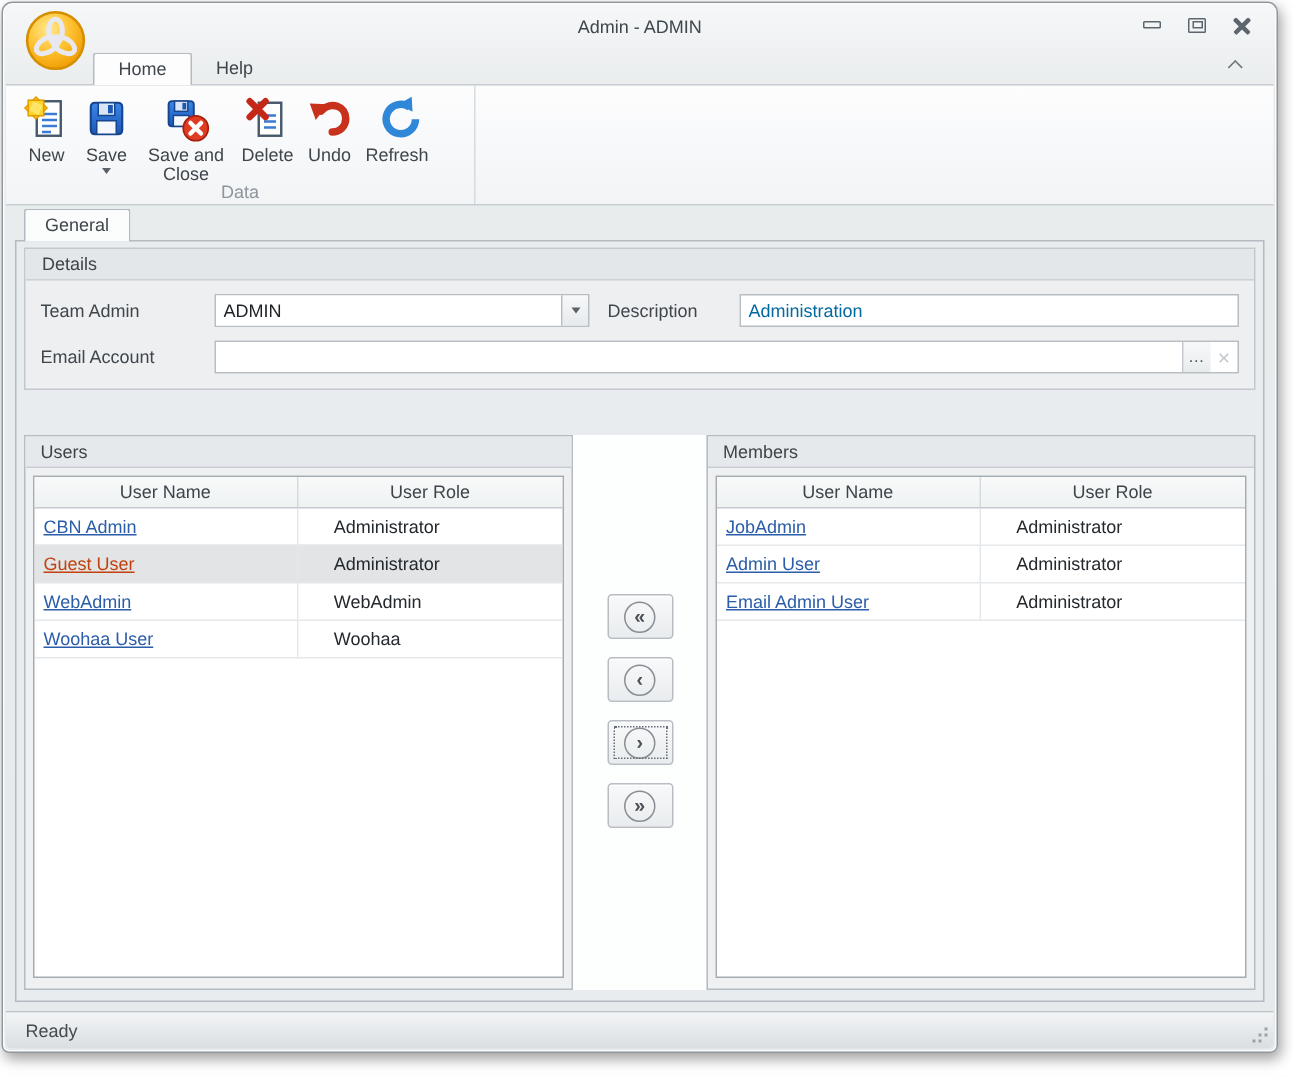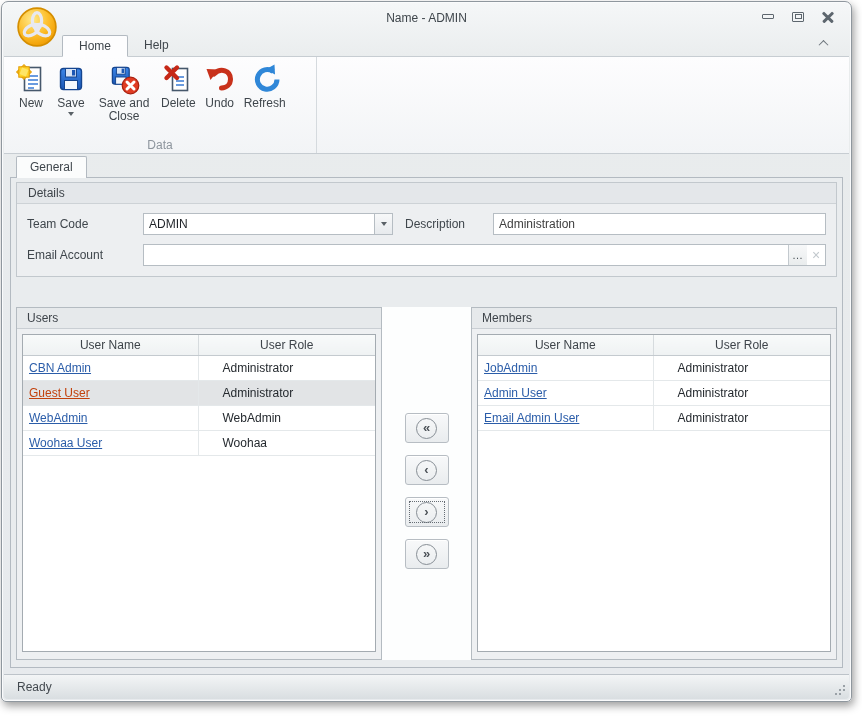--- a/index.html
+++ b/index.html
@@ -28,42 +28,42 @@
   .app-icon { position:absolute; left:12px; top:2px; width:42px; height:42px; z-index:6; }
 
   
   .tabrow { position:relative; height:26px; flex:none; display:flex; align-items:flex-end; padding-left:58px; border-bottom:1px solid #c7cdd2; }
   .rtab { height:22px; line-height:21px; padding:0 16px; margin-bottom:-1px; color:#3f464c; cursor:default; }
   .rtab.active { background:#fdfdfe; border:1px solid #b3bac1; border-bottom:1px solid #fdfdfe; border-radius:2px 2px 0 0; }
   .ribbon-collapse { position:absolute; right:20px; bottom:7px; width:9px; height:9px; }
   .ribbon-collapse i { display:block; width:7px; height:7px; border-top:1.8px solid #6c747b; border-left:1.8px solid #6c747b; transform:rotate(45deg) translate(1px,1px); }
 
   
-  .ribbon { height:97px; flex:none; background:linear-gradient(#fdfdfe,#f2f4f6); border-bottom:1px solid #c7cdd2; display:flex; }
+  .ribbon { height:80px; flex:none; background:linear-gradient(#fdfdfe,#f2f4f6); border-bottom:1px solid #c7cdd2; display:flex; }
   .rgroup { position:relative; width:313px; height:100%; border-right:1px solid #d5dade; padding:3px 6px 16px 8px; display:flex; align-items:flex-start; gap:2px; }
   .rbtn { display:flex; flex-direction:column; align-items:center; padding:3px 3px 1px; border-radius:2px; cursor:default; }
   .rbtn svg { width:32px; height:32px; flex:none; }
   .rbtn .lbl { margin-top:2px; max-width:58px; text-align:center; line-height:13px; color:#3f464c; }
   .caret-down { width:0; height:0; margin-top:2px; border-left:3.5px solid transparent; border-right:3.5px solid transparent; border-top:4px solid #5a6167; }
   .group-label { position:absolute; left:0; right:0; bottom:1px; text-align:center; color:#8d959d; }
 
   
   .client { flex:1; display:flex; flex-direction:column; padding:0 6px; background:transparent; min-height:0; }
   .doc-tabs { height:23px; flex:none; display:flex; align-items:flex-end; padding-left:6px; }
   .doc-tab { height:22px; line-height:21px; padding:0 13px; background:#fbfcfc; border:1px solid #b3bac1; border-bottom:none; border-radius:2px 2px 0 0; position:relative; z-index:2; margin-bottom:-1px; }
   .page { flex:1; border:1px solid #b3bac1; background:#e9ecee; display:flex; flex-direction:column; margin-bottom:6px; min-height:0; position:relative; z-index:1; }
 
   
   .gbox { margin:4px 5px 0; border:1px solid #c2c8cd; background:#edeff1; }
   .gbox-caption { height:21px; line-height:21px; padding-left:11px; background:#e4e7ea; border-bottom:1px solid #cdd2d6; color:#3e444a; }
   .frm-row { display:flex; align-items:center; margin:9px 10px 0; }
   .frm-row:last-child { margin-bottom:10px; }
   .frm-label { width:116px; flex:none; color:#3f464c; }
   .frm-label2 { width:100px; flex:none; padding-left:12px; color:#3f464c; }
-  .txt { height:22px; border:1px solid #b6bdc3; background:#fff; font:inherit; color:#404040; padding:0 5px; outline:none; }
+  .txt { height:22px; border:1px solid #b6bdc3; background:#fff; font:inherit; color:#0369a1; padding:0 5px; outline:none; }
   .combo { width:250px; flex:none; display:flex; height:22px; border:1px solid #b6bdc3; background:#fff; }
   .combo input { flex:1; border:none; height:100%; font:inherit; padding:0 5px; outline:none; color:#1d2126; }
   .combo-btn { width:18px; flex:none; border-left:1px solid #b6bdc3; background:linear-gradient(#f7f8f9,#e7eaed); display:flex; align-items:center; justify-content:center; }
   .combo-btn i { width:0; height:0; border-left:3.5px solid transparent; border-right:3.5px solid transparent; border-top:4px solid #5a6167; }
   .desc-input { flex:1; }
   .btn-edit-wrap { flex:1; display:flex; height:22px; border:1px solid #b6bdc3; background:#fff; }
   .btn-edit-wrap input { flex:1; border:none; font:inherit; padding:0 5px; outline:none; }
   .ellipsis-btn { width:19px; flex:none; border-left:1px solid #c3c9ce; background:linear-gradient(#f7f8f9,#e9eced); color:#4a5157; display:flex; align-items:center; justify-content:center; font-size:11px; letter-spacing:1px; }
   .clear-btn { width:18px; flex:none; display:flex; align-items:center; justify-content:center; color:#c2c8cd; font-size:14px; }
 
@@ -106,21 +106,21 @@
               <stop offset="1" stop-color="#ef9b00"></stop>
           </radialGradient>
         </defs>
         <circle cx="20" cy="20" r="18" fill="url(#gApp)" stroke="#d58e00" stroke-width="1.6"></circle>
         <g fill="none" stroke="#e8e9f0" stroke-width="3.1">
           <ellipse cx="20" cy="14" rx="4.4" ry="7.6"></ellipse>
           <ellipse cx="20" cy="14" rx="4.4" ry="7.6" transform="rotate(120 20 20)"></ellipse>
           <ellipse cx="20" cy="14" rx="4.4" ry="7.6" transform="rotate(240 20 20)"></ellipse>
         </g>
       </svg>
-      <div class="title">Name - ADMIN</div>
+      <div class="title">Admin - ADMIN</div>
       <div class="win-controls">
         <div class="wc">
             <span class="glyph-min"></span>
           </div>
         <div class="wc">
             <span class="glyph-restore"></span>
           </div>
         <div class="wc">
             <span class="glyph-close"></span>
           </div>
@@ -220,21 +220,21 @@
     <div class="client">
       <div class="doc-tabs">
         <div class="doc-tab">General</div>
       </div>
 
       <div class="page">
 
         <div class="gbox">
           <div class="gbox-caption">Details</div>
           <div class="frm-row">
-            <span class="frm-label">Team Code</span>
+            <span class="frm-label">Team Admin</span>
             <div class="combo">
               <input type="text" value="ADMIN" style="">
               <div class="combo-btn">
                   <i></i>
                 </div>
             </div>
             <span class="frm-label2">Description</span>
             <input type="text" class="txt desc-input" value="Administration" style="">
           </div>
           <div class="frm-row">

